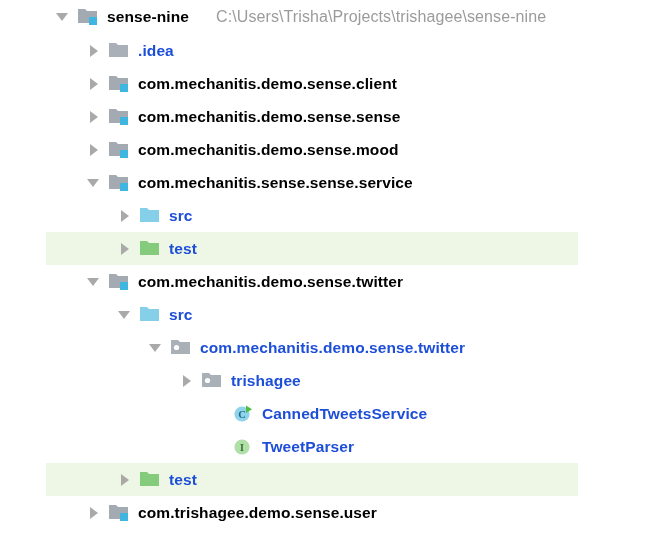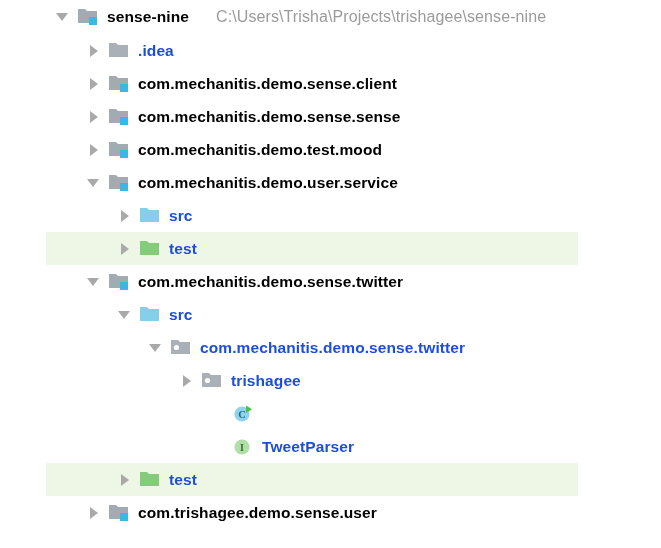--- a/index.html
+++ b/index.html
@@ -162,33 +162,33 @@
     <div class="row">
       <div class="indent" style="width: 85px;"></div>
       <div class="twisty collapsed"></div>
       <div class="icon">
         <svg width="20" height="19" viewBox="0 0 20 19" xmlns="http://www.w3.org/2000/svg">
           <path d="M0 2 h7 l2 2 h2 v2 h-11 z" fill="#a3aab1"></path>
           <path d="M0 4 h19 v12 h-19 z" fill="#a3aab1"></path>
           <rect x="11" y="10" width="8" height="8" fill="#3fb6e0"></rect>
         </svg>
       </div>
-      <span class="label bold">com.mechanitis.demo.test.mood</span>
-    </div>
-    <div class="row">
-      <div class="indent" style="width: 85px;"></div>
-      <div class="twisty expanded"></div>
-      <div class="icon">
-        <svg width="20" height="19" viewBox="0 0 20 19" xmlns="http://www.w3.org/2000/svg">
-          <path d="M0 2 h7 l2 2 h2 v2 h-11 z" fill="#a3aab1"></path>
-          <path d="M0 4 h19 v12 h-19 z" fill="#a3aab1"></path>
-          <rect x="11" y="10" width="8" height="8" fill="#3fb6e0"></rect>
-        </svg>
-      </div>
-      <span class="label bold">com.mechanitis.demo.user.service</span>
+      <span class="label bold">com.mechanitis.demo.sense.mood</span>
+    </div>
+    <div class="row">
+      <div class="indent" style="width: 85px;"></div>
+      <div class="twisty expanded"></div>
+      <div class="icon">
+        <svg width="20" height="19" viewBox="0 0 20 19" xmlns="http://www.w3.org/2000/svg">
+          <path d="M0 2 h7 l2 2 h2 v2 h-11 z" fill="#a3aab1"></path>
+          <path d="M0 4 h19 v12 h-19 z" fill="#a3aab1"></path>
+          <rect x="11" y="10" width="8" height="8" fill="#3fb6e0"></rect>
+        </svg>
+      </div>
+      <span class="label bold">com.mechanitis.sense.sense.service</span>
     </div>
     <div class="row">
       <div class="indent" style="width: 116px;"></div>
       <div class="twisty collapsed"></div>
       <div class="icon">
         <svg width="20" height="17" viewBox="0 0 20 17" xmlns="http://www.w3.org/2000/svg">
           <path d="M0 2 h7 l2 2 h2 v2 h-11 z" fill="#86cfe8"></path>
           <path d="M0 4 h19 v12 h-19 z" fill="#86cfe8"></path>
         </svg>
       </div>
@@ -255,20 +255,21 @@
     <div class="row">
       <div class="indent" style="width: 209px;"></div>
       <div class="twisty none"></div>
       <div class="icon">
         <svg width="20" height="19" viewBox="0 0 20 19" xmlns="http://www.w3.org/2000/svg">
           <circle cx="9" cy="10" r="7.6" fill="#8fd4ea"></circle>
           <text x="9" y="14.2" font-family="Liberation Serif, serif" font-size="10.5" font-weight="bold" text-anchor="middle" fill="#1f6a86">C</text>
           <path d="M13 1.5 L13 9 L19 5.2 Z" fill="#4fbf3f"></path>
         </svg>
       </div>
+      <span class="label">CannedTweetsService</span>
     </div>
     <div class="row">
       <div class="indent" style="width: 209px;"></div>
       <div class="twisty none"></div>
       <div class="icon">
         <svg width="20" height="19" viewBox="0 0 20 19" xmlns="http://www.w3.org/2000/svg">
           <circle cx="9" cy="10" r="7.6" fill="#b0dfa8"></circle>
           <text x="9" y="13.8" font-family="Liberation Serif, serif" font-size="10" font-weight="bold" text-anchor="middle" fill="#3a6b34">I</text>
         </svg>
       </div>

